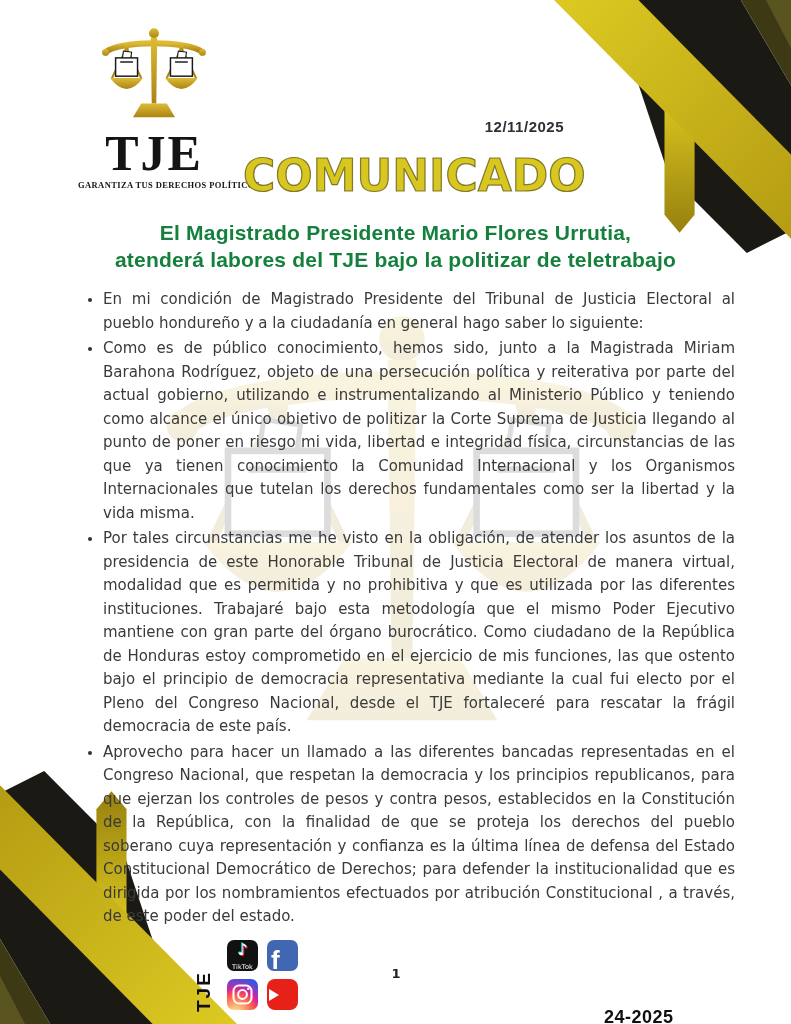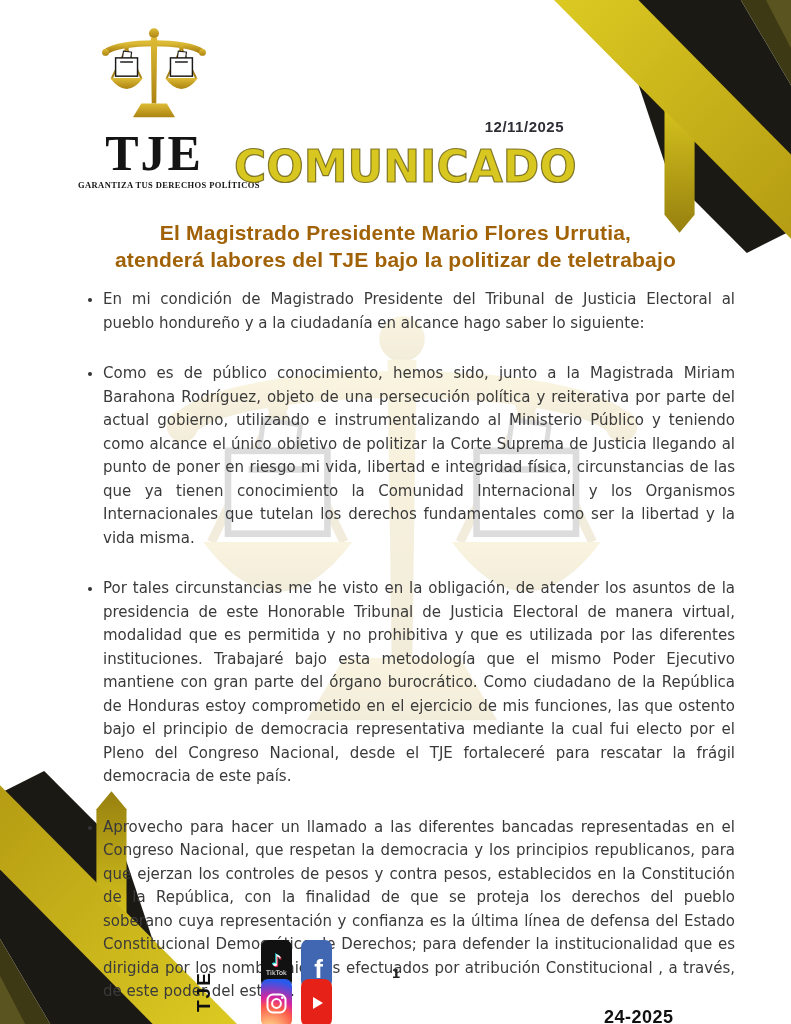--- a/index.html
+++ b/index.html
@@ -34,58 +34,58 @@
   .logo-tagline{
     font-family:"Liberation Serif", serif;font-weight:bold;
     font-size:8.5px;letter-spacing:.4px;color:#141414;margin-top:4px;white-space:nowrap;
   }
   .title-block{position:absolute;left:226px;top:118px;width:344px;text-align:right;}
   .date{
     font-weight:bold;font-size:15px;color:#2e2e36;letter-spacing:.5px;
     padding-right:6px;font-family:"Liberation Sans", sans-serif;
   }
   .title{
-    margin:8px;font-weight:bold;font-size:44px;line-height:48px;letter-spacing:0px;
+    margin:17px;font-weight:bold;font-size:44px;line-height:48px;letter-spacing:0px;
     color:#d8c621;-webkit-text-stroke:1.2px rgba(95,85,15,.75);
     text-align:left;font-family:"DejaVu Sans", sans-serif;
   }
 
   
   .headline{
     position:absolute;left:0;top:219px;width:791px;margin:0;
     text-align:center;font-weight:bold;font-size:21px;line-height:27px;
-    color:#a16207;font-family:"Liberation Sans", sans-serif;letter-spacing:.2px;
+    color:#15803d;font-family:"Liberation Sans", sans-serif;letter-spacing:.2px;
   }
 
   
   .body-list{
     position:absolute;left:86px;top:288px;width:632px;
     margin:0;padding:0 0 0 17px;list-style:disc outside;
   }
   .body-list li{
     font-size:15px;line-height:23.5px;color:#3a3a3a;
     text-align:justify;text-justify:inter-word;
   }
-  .body-list li + li{margin-top:27px;}
+  .body-list li + li{margin-top:2px;}
   .body-list li::marker{color:#333;font-size:13px;}
 
   
   .vert-tje{
     position:absolute;left:193px;top:962px;height:50px;
     writing-mode:vertical-rl;transform:rotate(180deg);
     font-weight:bold;font-size:19px;letter-spacing:2px;color:#101010;
     font-family:"Liberation Sans", sans-serif;
   }
   .social-grid{
     position:absolute;left:227px;top:940px;
     display:grid;grid-template-columns:31px 31px;grid-auto-rows:31px;gap:8px 9px;
   }
   .icon{
-    width:31px;height:48px;border-radius:7px;
-    display:flex;align-items:center;justify-content:center;position:relative;margin-left:34px;
+    width:31px;height:31px;border-radius:7px;
+    display:flex;align-items:center;justify-content:space-between;position:relative;
   }
   .tiktok{background:#111;flex-direction:column;}
   .tiktok .note::before{
     content:"♪";color:#fff;font-size:16px;font-weight:bold;line-height:1;
     text-shadow:1px 1px 0 #fe2c55,-1px -1px 0 #25f4ee;
   }
   .tt-label{color:#fff;font-size:6.5px;line-height:7px;letter-spacing:.2px;}
   .fb{background:#4267b2;overflow:hidden;}
   .fb .f::before{
     content:"f";color:#fff;font-family:"Liberation Sans", sans-serif;
@@ -181,21 +181,21 @@
     <div class="date">12/11/2025</div>
     <h1 class="title">COMUNICADO</h1>
   </div>
 
   <h2 class="headline">
     <span>El Magistrado Presidente Mario Flores Urrutia,</span><br>
     <span>atenderá labores del TJE bajo la politizar de teletrabajo</span>
   </h2>
 
   <ul class="body-list">
-    <li>En mi condición de Magistrado Presidente del Tribunal de Justicia Electoral al pueblo hondureño y a la ciudadanía en alcance hago saber lo siguiente:</li>
+    <li>En mi condición de Magistrado Presidente del Tribunal de Justicia Electoral al pueblo hondureño y a la ciudadanía en general hago saber lo siguiente:</li>
     <li>Como es de público conocimiento, hemos sido, junto a la Magistrada Miriam Barahona Rodríguez, objeto de una persecución política y reiterativa por parte del actual gobierno, utilizando e instrumentalizando al Ministerio Público y teniendo como alcance el único obietivo de politizar la Corte Suprema de Justicia llegando al punto de poner en riesgo mi vida, libertad e integridad física, circunstancias de las que ya tienen conocimiento la Comunidad Internacional y los Organismos Internacionales que tutelan los derechos fundamentales como ser la libertad y la vida misma.</li>
     <li>Por tales circunstancias me he visto en la obligación, de atender los asuntos de la presidencia de este Honorable Tribunal de Justicia Electoral de manera virtual, modalidad que es permitida y no prohibitiva y que es utilizada por las diferentes instituciones. Trabajaré bajo esta metodología que el mismo Poder Ejecutivo mantiene con gran parte del órgano burocrático. Como ciudadano de la República de Honduras estoy comprometido en el ejercicio de mis funciones, las que ostento bajo el principio de democracia representativa mediante la cual fui electo por el Pleno del Congreso Nacional, desde el TJE fortaleceré para rescatar la frágil democracia de este país.</li>
     <li>Aprovecho para hacer un llamado a las diferentes bancadas representadas en el Congreso Nacional, que respetan la democracia y los principios republicanos, para que ejerzan los controles de pesos y contra pesos, establecidos en la Constitución de la República, con la finalidad de que se proteja los derechos del pueblo soberano cuya representación y confianza es la última línea de defensa del Estado Constitucional Democrático de Derechos; para defender la institucionalidad que es dirigida por los nombramientos efectuados por atribución Constitucional , a través, de este poder del estado.</li>
   </ul>
 
   <div class="vert-tje">TJE</div>
 
   <div class="social-grid">
     <div class="icon tiktok">
       <span class="note"></span>

